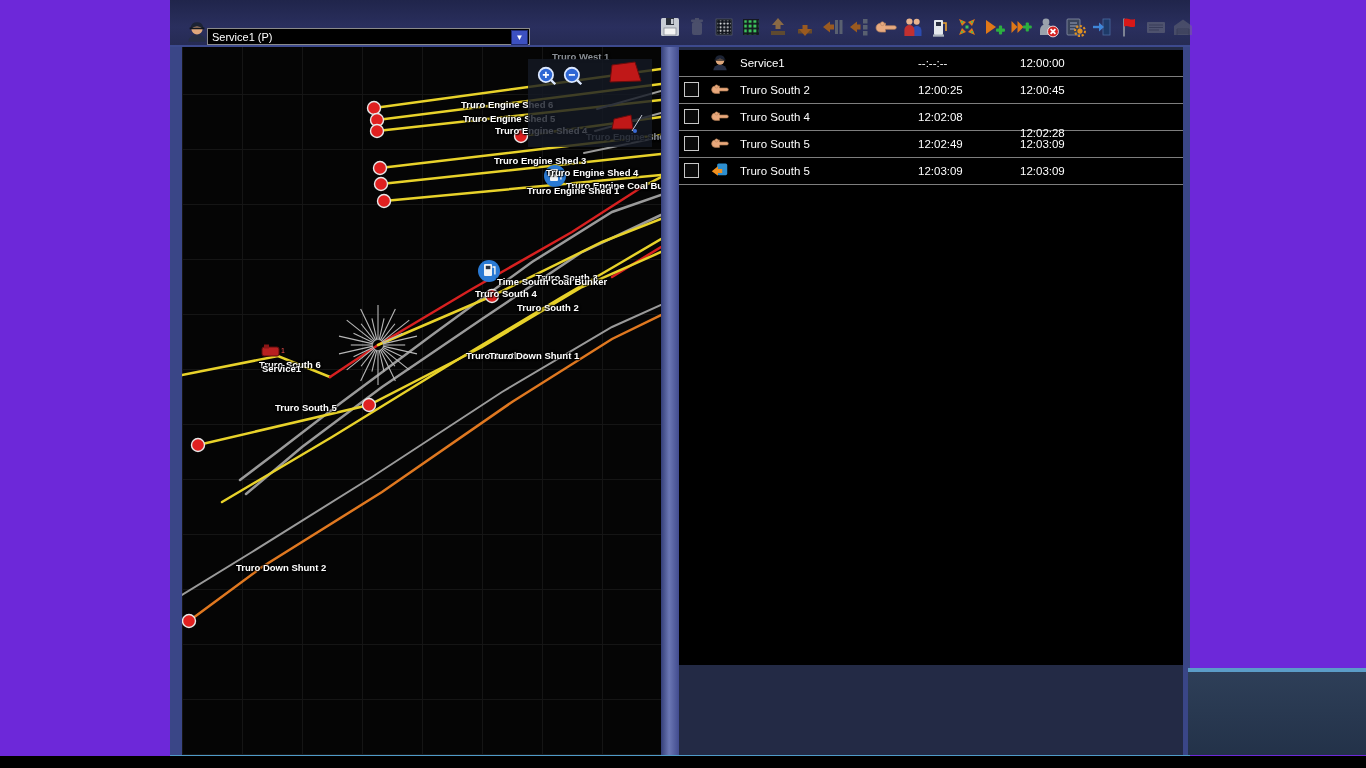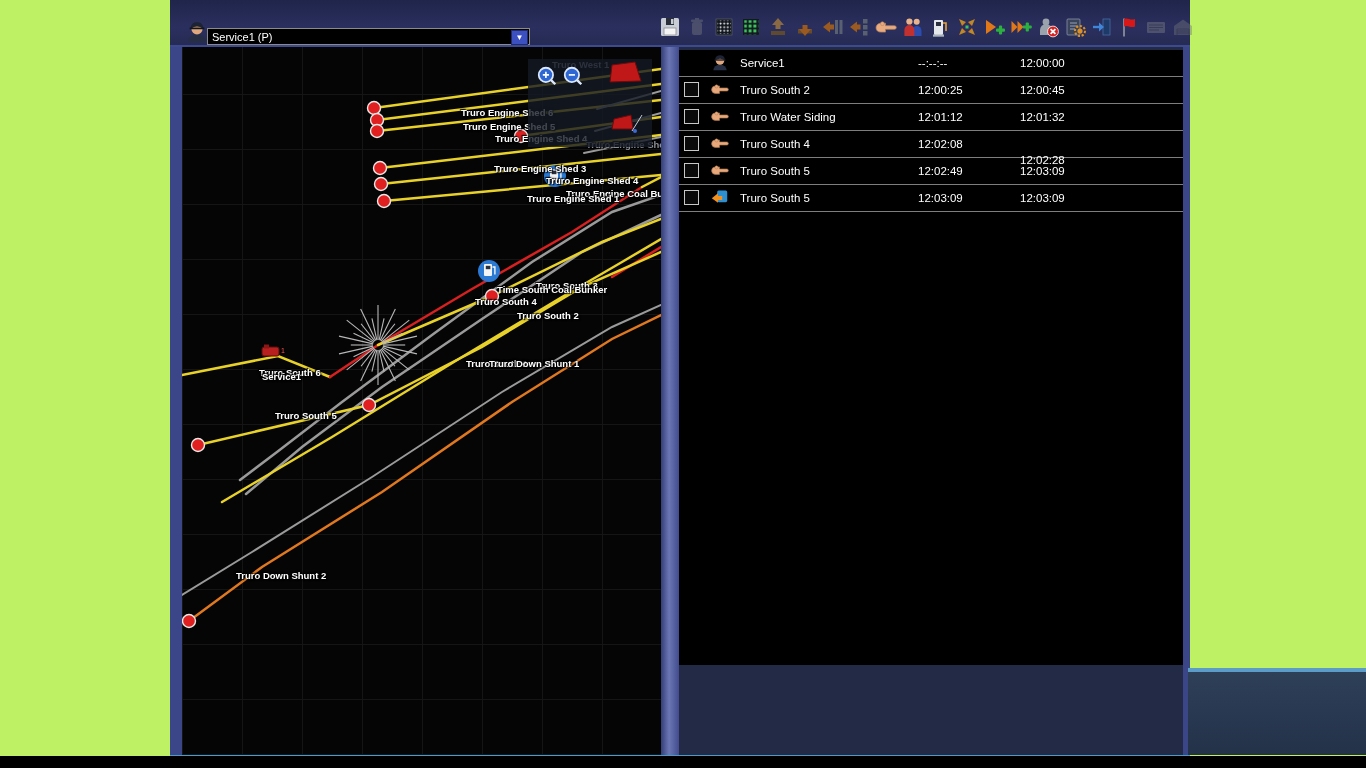--- a/index.html
+++ b/index.html
@@ -1,35 +1,35 @@
 <!DOCTYPE html>
 <html><head>
 <meta charset="utf-8">
 <style>
   html,body{margin:0;padding:0;background:#000;}
-  #stage{position:relative;width:1366px;height:756px;background:#bef264;overflow:hidden;
+  #stage{position:relative;width:1366px;height:756px;background:#6d28d9;overflow:hidden;
          font-family:"Liberation Sans",sans-serif;}
   
   #appwin{position:absolute;left:170px;top:0;width:1020px;height:762px;background:#3a4687;}
   #topbar{position:absolute;left:0;top:0;width:1020px;height:47px;
           background:linear-gradient(#20254b,#2a2f5e 60%,#262b54);border-bottom:2px solid #3d4a8e;box-sizing:border-box;}
   #driver-avatar{position:absolute;left:14px;top:18px;width:26px;height:26px;}
   #service-dropdown{position:absolute;left:37px;top:28px;width:323px;height:17px;background:#000;
           border:1px solid #8a8a8a;color:#fff;font-size:11px;line-height:16px;padding-left:4px;box-sizing:border-box;}
   #dd-arrow{position:absolute;right:1px;top:1px;width:15px;height:13px;background:#3c50c0;color:#fff;
           font-size:8px;text-align:center;line-height:13px;border:1px solid #202a70;}
   #toolbar{position:absolute;left:487px;top:12px;height:30px;display:flex;gap:1px;align-items:center;}
   .tbi{width:26px;height:26px;display:inline-flex;align-items:center;justify-content:center;}
   .tbi.dim{opacity:.42;filter:grayscale(60%);}
   
   #map{position:absolute;left:12px;top:47px;width:479px;height:708px;background:#050505;overflow:hidden;
        background-image:repeating-linear-gradient(90deg,#151515 0 1px,transparent 1px 60px),
                         repeating-linear-gradient(0deg,#151515 0 1px,transparent 1px 55px);}
   #map svg.layer{position:absolute;left:0;top:0;z-index:1;}
-  #map-labels{position:absolute;left:0;top:8px;width:100%;height:100%;z-index:2;border-radius:22px;}
+  #map-labels{position:absolute;left:0;top:0;width:100%;height:100%;z-index:2;border-radius:22px;}
   .mlabel{position:absolute;white-space:nowrap;font-size:9.5px;font-weight:bold;color:#fff;
           text-shadow:1px 1px 1px #000,-1px -1px 1px #000,0 0 3px #000;}
   .mlabel.dim{color:#8a8f96;}
   #map-overlay{position:absolute;left:346px;top:12px;width:124px;height:88px;z-index:3;
           background:rgba(20,25,36,.8);}
   .zoombtn{position:absolute;top:6px;width:22px;height:22px;cursor:pointer;}
   
   #divider{position:absolute;left:491px;top:47px;width:18px;height:708px;
            background:linear-gradient(90deg,#343e78,#6b77b4 45%,#414b8e);}
   
@@ -400,34 +400,20 @@
               <div class="td" style="width: 32px;"></div>
             </div>
             <div class="trow">
               <div class="td" style="width: 24px; padding: 0px;"><span class="cb"></span></div>
               <div class="td" style="width: 30px;">
   <svg width="19" height="15" viewBox="0 0 24 17">
     <path d="M2 9 a5 5 0 0 1 5-5 h5 v2.6 h9.3 a1.9 1.9 0 0 1 0 3.8 H12 v3 H7 A5 5 0 0 1 2 9 z" fill="#e8a87c" stroke="#a8764e" stroke-width="0.8"></path>
     <circle cx="8.2" cy="4.6" r="2" fill="#e8a87c" stroke="#a8764e" stroke-width="0.6"></circle>
   </svg>
 </div>
-              <div class="td" style="width: 178px;">Truro Water Siding</div>
-              <div class="td" style="width: 102px;">12:01:12</div>
-              <div class="td" style="width: 100px;">12:01:32</div>
-              <div class="td" style="width: 38px;"></div>
-              <div class="td" style="width: 32px;"></div>
-            </div>
-            <div class="trow">
-              <div class="td" style="width: 24px; padding: 0px;"><span class="cb"></span></div>
-              <div class="td" style="width: 30px;">
-  <svg width="19" height="15" viewBox="0 0 24 17">
-    <path d="M2 9 a5 5 0 0 1 5-5 h5 v2.6 h9.3 a1.9 1.9 0 0 1 0 3.8 H12 v3 H7 A5 5 0 0 1 2 9 z" fill="#e8a87c" stroke="#a8764e" stroke-width="0.8"></path>
-    <circle cx="8.2" cy="4.6" r="2" fill="#e8a87c" stroke="#a8764e" stroke-width="0.6"></circle>
-  </svg>
-</div>
               <div class="td" style="width: 178px;">Truro South 4</div>
               <div class="td" style="width: 102px;">12:02:08</div>
               <div class="td" style="width: 100px; margin-top: 32px;">12:02:28</div>
               <div class="td" style="width: 38px;"></div>
               <div class="td" style="width: 32px;"></div>
             </div>
             <div class="trow">
               <div class="td" style="width: 24px; padding: 0px;"><span class="cb"></span></div>
               <div class="td" style="width: 30px;">
   <svg width="19" height="15" viewBox="0 0 24 17">

